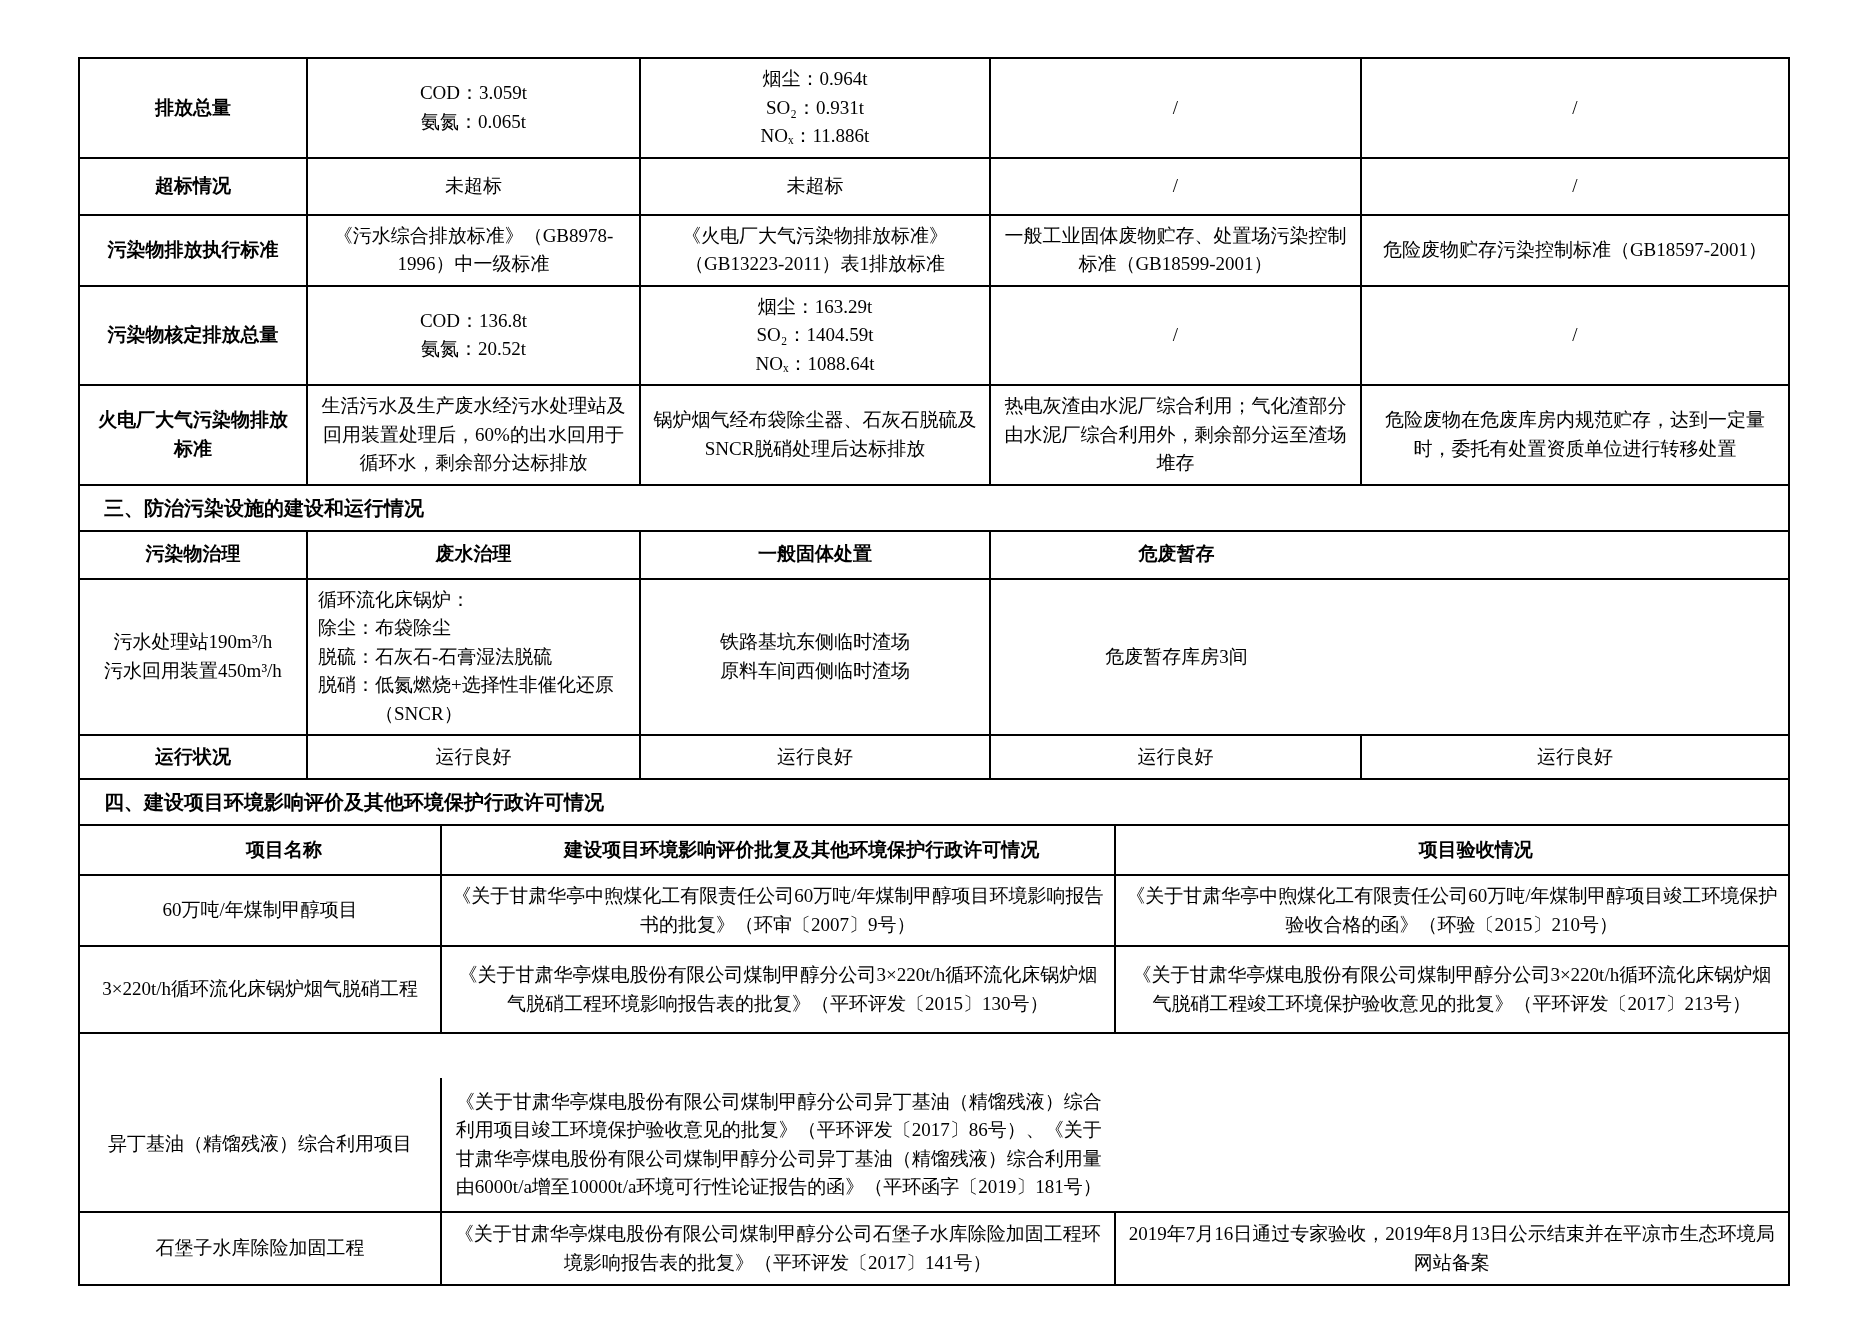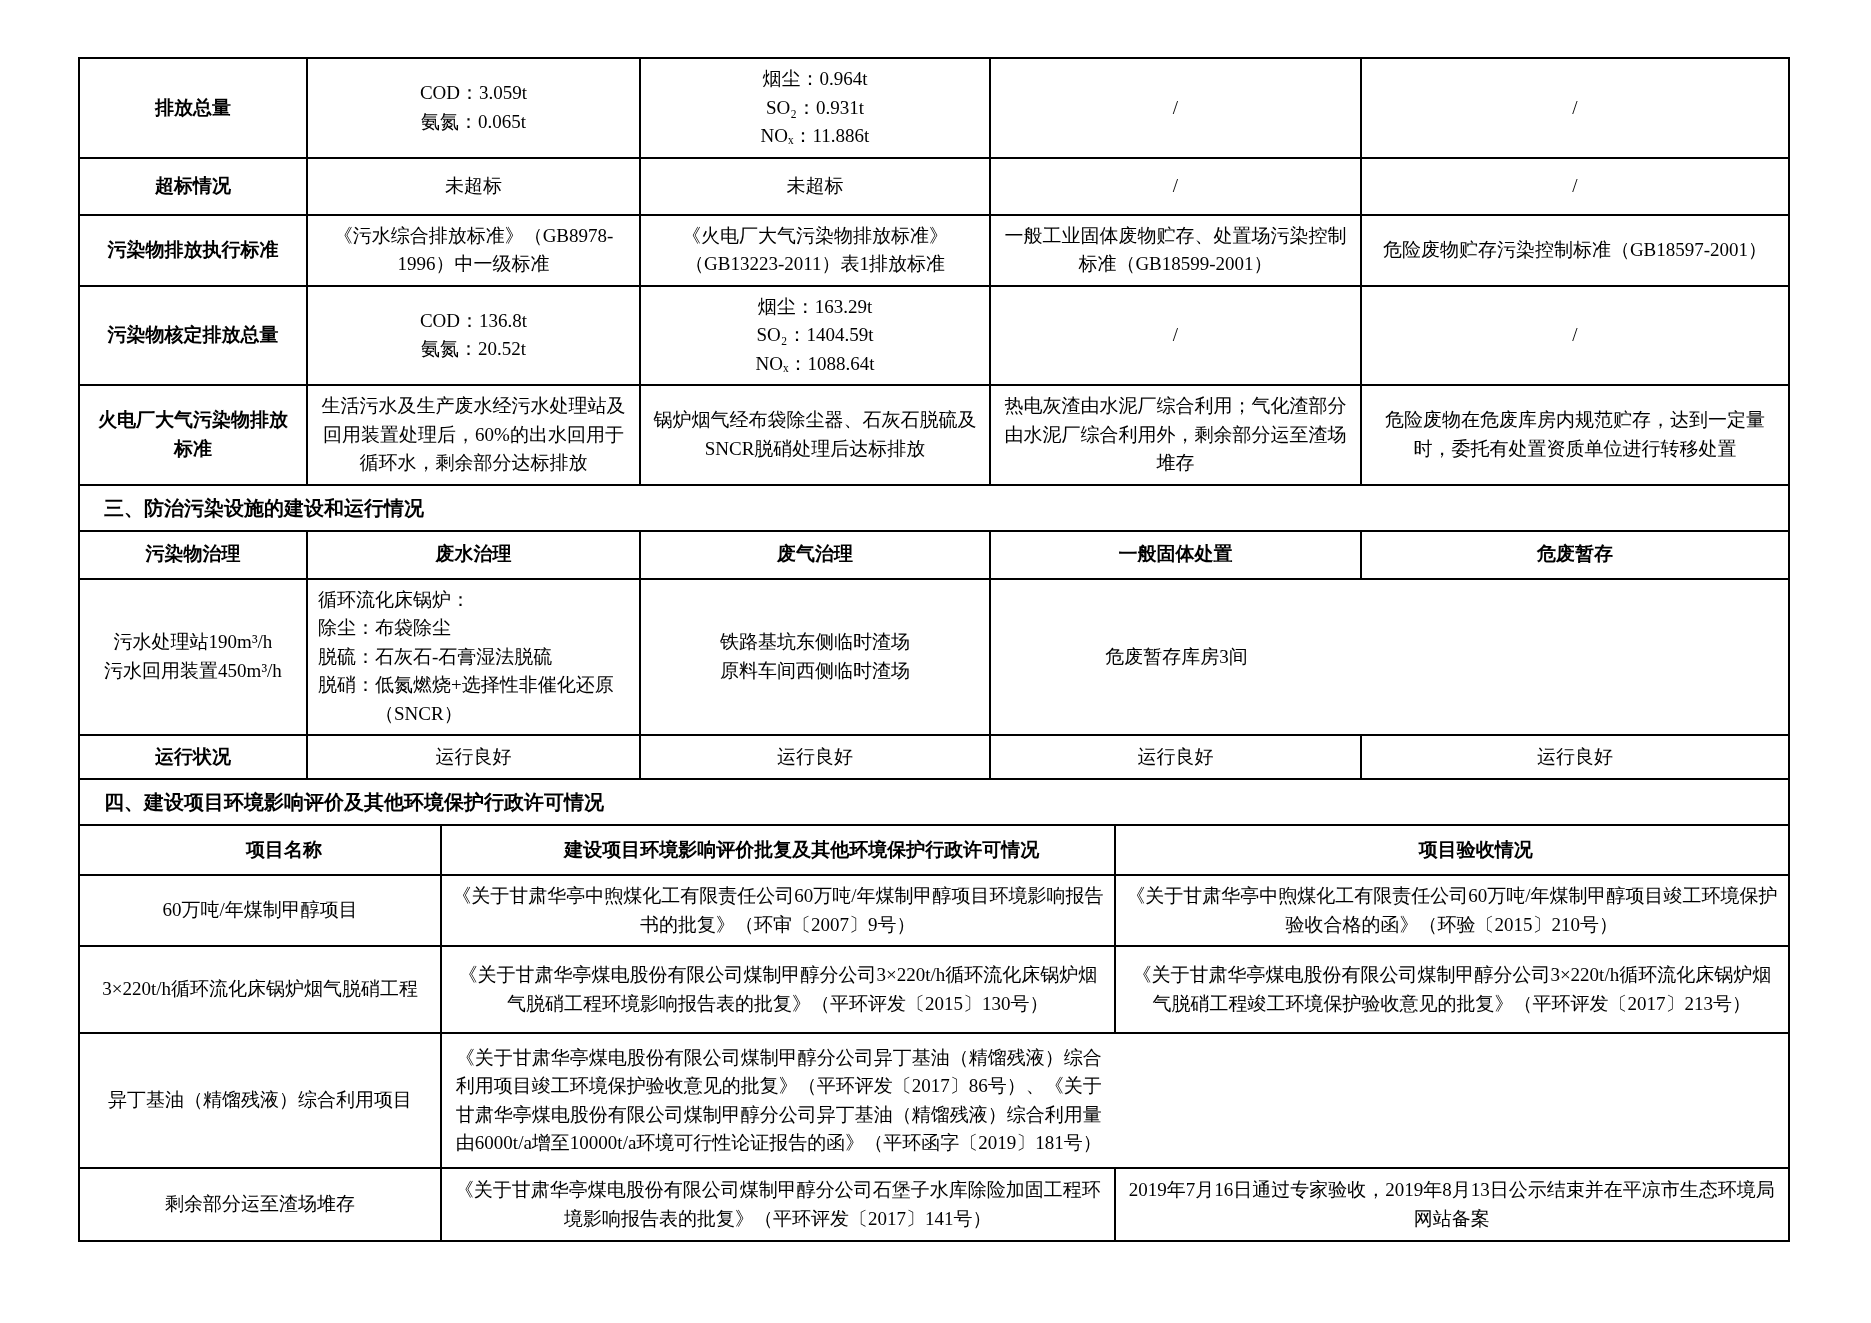--- a/index.html
+++ b/index.html
@@ -40,21 +40,21 @@
   .h55 .cell{min-height:55px;}
   .h60 .cell{min-height:60px;}
   .h84 .cell{min-height:84px;}
   .h96 .cell{min-height:96px;}
   .h46 .cell{min-height:46px;}
   .h130 .cell{min-height:130px;}
   .h42 .cell{min-height:42px;}
   .h48 .cell{min-height:48px;margin-left:48px;}
   .h63 .cell{min-height:63px;}
   .h85 .cell{min-height:85px;}
-  .h133 .cell{min-height:133px;}
+  .h133 .cell{min-height:133px;margin-top:44px;}
   .h71 .cell{min-height:71px;}
   .h81 .cell{min-height:81px;}
 </style>
 </head>
 <body>
 
 <div class="doc">
 
   <div class="row cols5 h90">
     <div class="cell label">排放总量</div>
@@ -96,21 +96,20 @@
     <div class="cell">锅炉烟气经布袋除尘器、石灰石脱硫及SNCR脱硝处理后达标排放</div>
     <div class="cell">热电灰渣由水泥厂综合利用；气化渣部分由水泥厂综合利用外，剩余部分运至渣场堆存</div>
     <div class="cell">危险废物在危废库房内规范贮存，达到一定量时，委托有处置资质单位进行转移处置</div>
   </div>
 
   <div class="section-title">三、防治污染设施的建设和运行情况</div>
 
   <div class="row cols5 h46">
     <div class="cell hdr">污染物治理</div>
     <div class="cell hdr">废水治理</div>
-    <div class="cell hdr">废气治理</div>
     <div class="cell hdr">一般固体处置</div>
     <div class="cell hdr">危废暂存</div>
   </div>
   <div class="row cols5 h130">
     <div class="cell">污水处理站190m³/h
 污水回用装置450m³/h</div>
     <div class="cell ta-left">循环流化床锅炉：
 除尘：布袋除尘
 脱硫：石灰石-石膏湿法脱硫
 脱硝：低氮燃烧+选择性非催化还原
@@ -142,18 +141,18 @@
   <div class="row cols3 h85">
     <div class="cell">3×220t/h循环流化床锅炉烟气脱硝工程</div>
     <div class="cell">《关于甘肃华亭煤电股份有限公司煤制甲醇分公司3×220t/h循环流化床锅炉烟气脱硝工程环境影响报告表的批复》（平环评发〔2015〕130号）</div>
     <div class="cell">《关于甘肃华亭煤电股份有限公司煤制甲醇分公司3×220t/h循环流化床锅炉烟气脱硝工程竣工环境保护验收意见的批复》（平环评发〔2017〕213号）</div>
   </div>
   <div class="row cols3 h133">
     <div class="cell">异丁基油（精馏残液）综合利用项目</div>
     <div class="cell">《关于甘肃华亭煤电股份有限公司煤制甲醇分公司异丁基油（精馏残液）综合利用项目竣工环境保护验收意见的批复》（平环评发〔2017〕86号）、《关于甘肃华亭煤电股份有限公司煤制甲醇分公司异丁基油（精馏残液）综合利用量由6000t/a增至10000t/a环境可行性论证报告的函》（平环函字〔2019〕181号）</div>
   </div>
   <div class="row cols3 h71">
-    <div class="cell">剩余部分运至渣场堆存</div>
+    <div class="cell">石堡子水库除险加固工程</div>
     <div class="cell">《关于甘肃华亭煤电股份有限公司煤制甲醇分公司石堡子水库除险加固工程环境影响报告表的批复》（平环评发〔2017〕141号）</div>
     <div class="cell">2019年7月16日通过专家验收，2019年8月13日公示结束并在平凉市生态环境局网站备案</div>
   </div>
 
 </div>
 
 </body></html>

